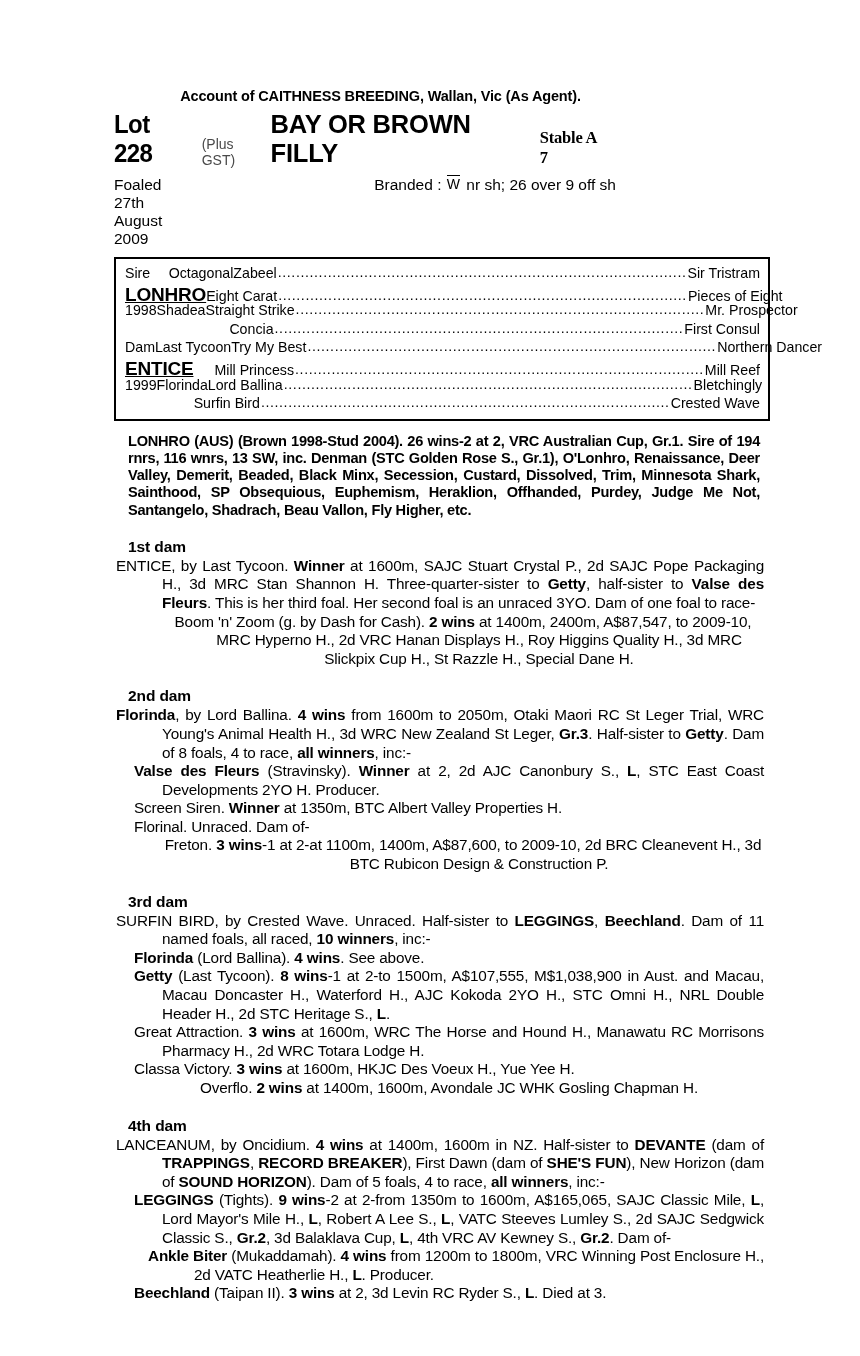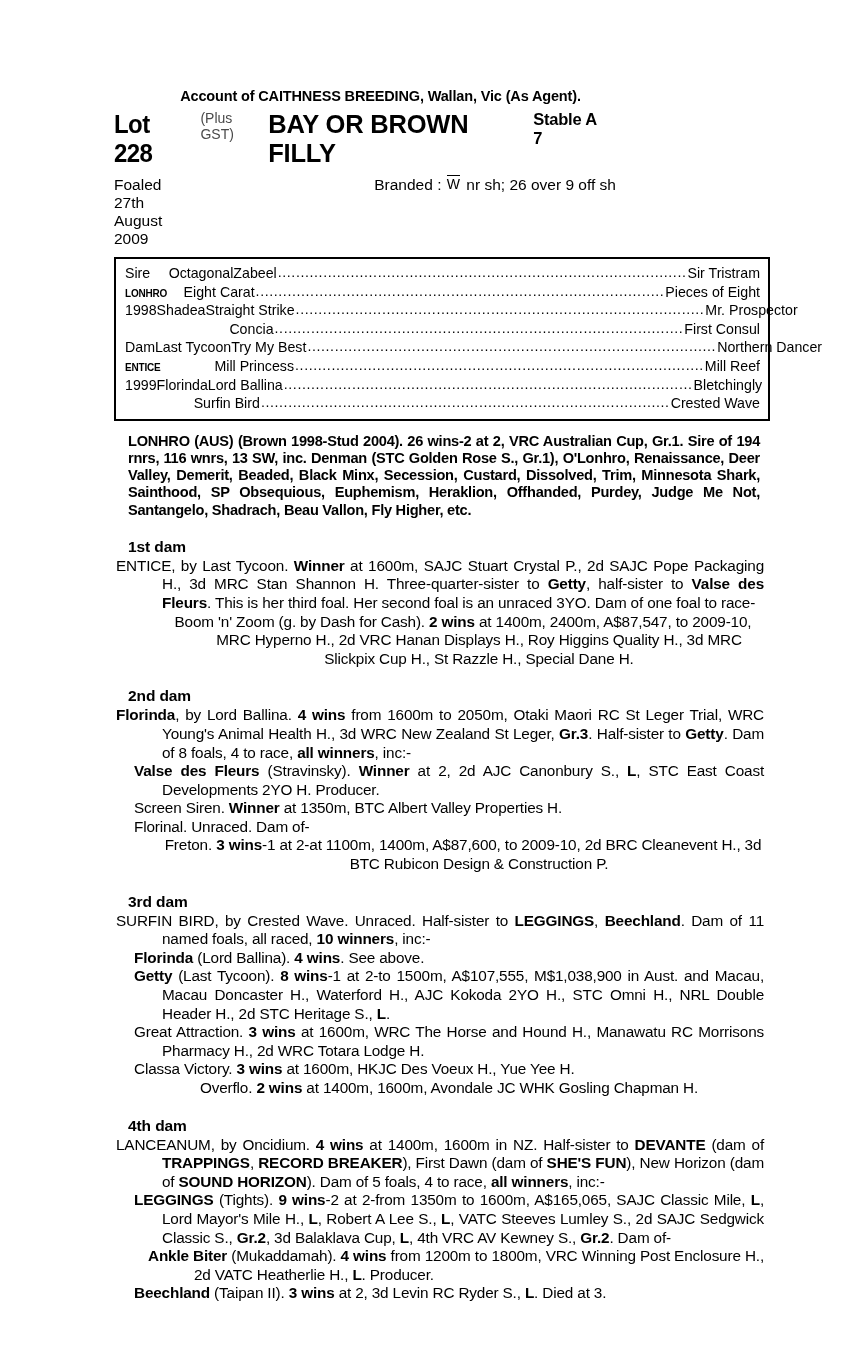--- a/index.html
+++ b/index.html
@@ -26,21 +26,21 @@
   .account-line {
     text-align: center;
     font-weight: bold;
     font-size: 14.5px;
     letter-spacing: -0.15px;
     margin: 0 0 6px 38px;
     white-space: nowrap;
   }
   .lot-row {
     display: flex;
-    align-items: flex-start;
+    align-items: flex-end;
     margin-bottom: 8px;
   }
   .lot-no {
     font-size: 25px;
     font-weight: bold;
     letter-spacing: -0.6px;
     transform: scaleX(0.96);
     transform-origin: left bottom;
   }
   .plus-gst {
@@ -53,20 +53,21 @@
     font-weight: bold;
     letter-spacing: -0.2px;
     margin-left: 1px;
   }
   .stable {
     margin-left: auto;
     font-size: 16.5px;
     font-weight: bold;
     letter-spacing: -0.2px;
     padding-right: 2px;
+    font-family: Liberation Serif, serif;
   }
   .foaled-row {
     display: flex;
     align-items: baseline;
     font-size: 15.5px;
     margin-bottom: 9px;
     gap: 16px;
   }
   .foaled-row .branded {
     margin-left: 196px;
@@ -107,22 +108,23 @@
     overflow: hidden;
     white-space: nowrap;
     margin: 0 1px;
     letter-spacing: 0.6px;
     position: relative;
     top: -1px;
   }
   .col-c .nm-right { }
   .ped-name {
     font-weight: bold;
-    font-size: 10px;
+    font-size: 19px;
     letter-spacing: -0.2px;
+    text-decoration: underline;
   }
 
   
   .sire-summary {
     font-weight: bold;
     font-size: 14.6px;
     line-height: 17.2px;
     text-align: justify;
     letter-spacing: -0.25px;
     margin: 0 0 0 14px;

